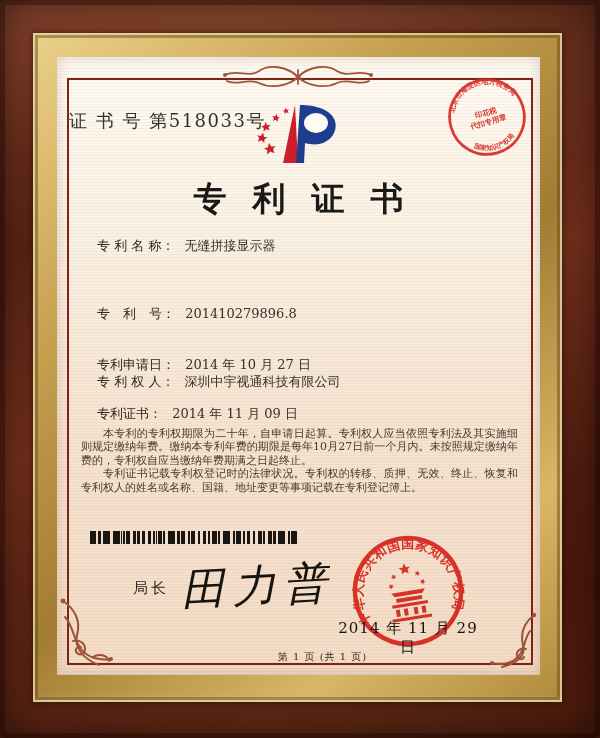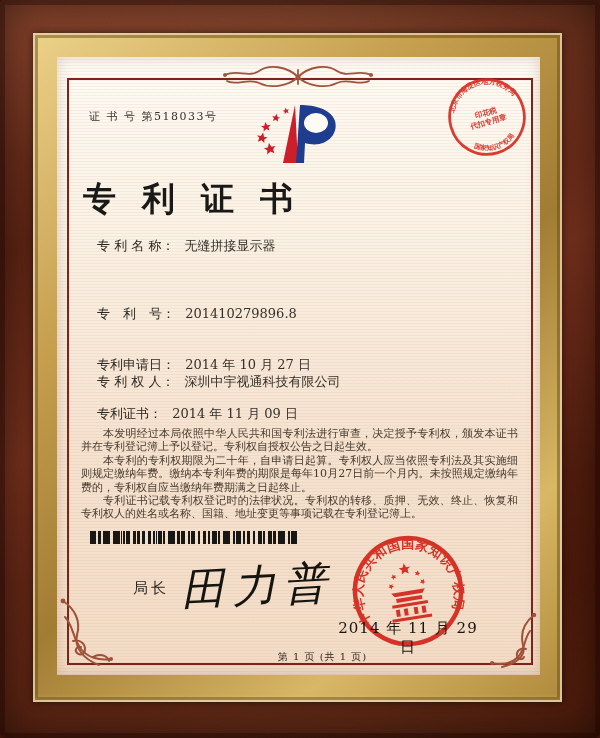--- a/index.html
+++ b/index.html
@@ -37,29 +37,29 @@
     position:absolute; top:21px; left:10px; right:7px; bottom:10px;
     border:2px solid #7d241a;
   }
 
   .flourish { position:absolute; }
   .flourish-top { top:3px; left:158px; width:166px; height:34px; }
   .flourish-bl  { bottom:2px; left:2px; width:58px; height:78px; }
   .flourish-br  { bottom:2px; right:2px; width:50px; height:62px; transform:scaleX(-1); }
 
   .cert-number {
-    position:absolute; top:52px; left:32px;
-    font-size:11px; letter-spacing:1.5px; color:#33302a;
+    position:absolute; top:52px; left:12px;
+    font-size:18px; letter-spacing:1.5px; color:#33302a;
   }
 
   .logo { position:absolute; top:46px; left:50%; transform:translateX(-50%); width:92px; height:64px; }
 
   .cert-title {
     position:absolute; top:120px; left:0; right:0;
-    font-size:33px; font-weight:bold; color:#191918;
+    text-align:center; font-size:33px; font-weight:bold; color:#191918;
     letter-spacing:26px; padding-left:26px;
   }
 
   .field-row { position:absolute; left:40px; right:30px; font-size:13px; color:#2c2823; white-space:nowrap; }
   .f-label { display:inline-block; color:#2c2823; }
   .f-value { display:inline-block; margin-left:6px; color:#35302a; }
   .row-0 { top:180px; } .row-1 { top:213px; } .row-2 { top:248px; }
   .row-3 { top:299px; } .row-4 { top:316px; } .row-5 { top:348px; }
 
   .body-text {
@@ -188,21 +188,20 @@
     <div class="field-row row-4">
       <span class="f-label">专 利 权 人：</span>
       <span class="f-value">深圳中宇视通科技有限公司</span>
     </div>
     <div class="field-row row-5">
       <span class="f-label">专利证书：</span>
       <span class="f-value">2014 年 11 月 09 日</span>
     </div>
 
     <div class="body-text">
-      <p>本发明经过本局依照中华人民共和国专利法进行审查，决定授予专利权，颁发本证书并在专利登记簿上予以登记。专利权自授权公告之日起生效。</p>
       <p>本专利的专利权期限为二十年，自申请日起算。专利权人应当依照专利法及其实施细则规定缴纳年费。缴纳本专利年费的期限是每年10月27日前一个月内。未按照规定缴纳年费的，专利权自应当缴纳年费期满之日起终止。</p>
       <p>专利证书记载专利权登记时的法律状况。专利权的转移、质押、无效、终止、恢复和专利权人的姓名或名称、国籍、地址变更等事项记载在专利登记簿上。</p>
     </div>
 
     <div class="barcode"></div>
 
     <div class="director">
       <span class="director-label">局长</span>
       <span class="signature">田力普</span>
     </div>

